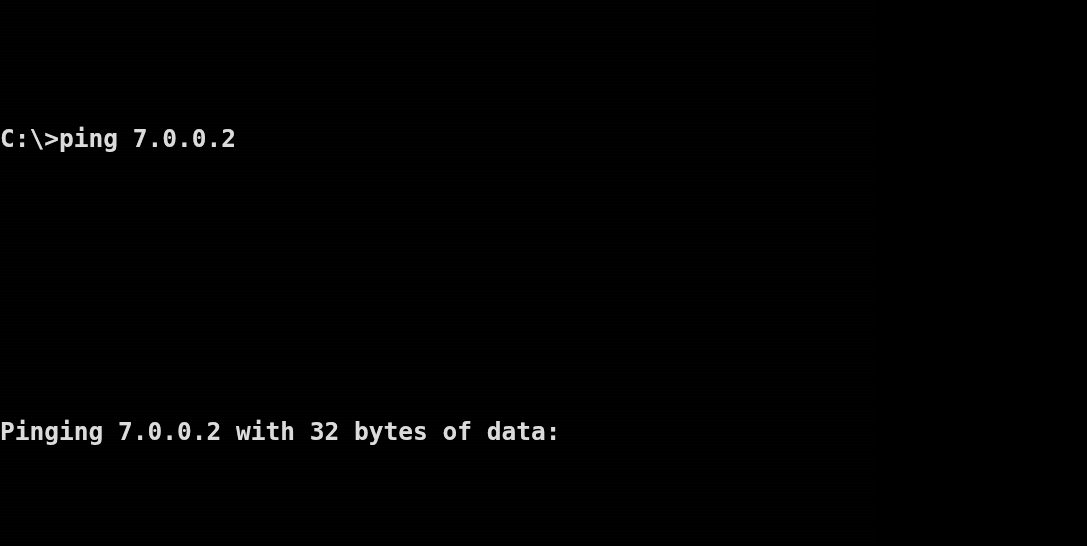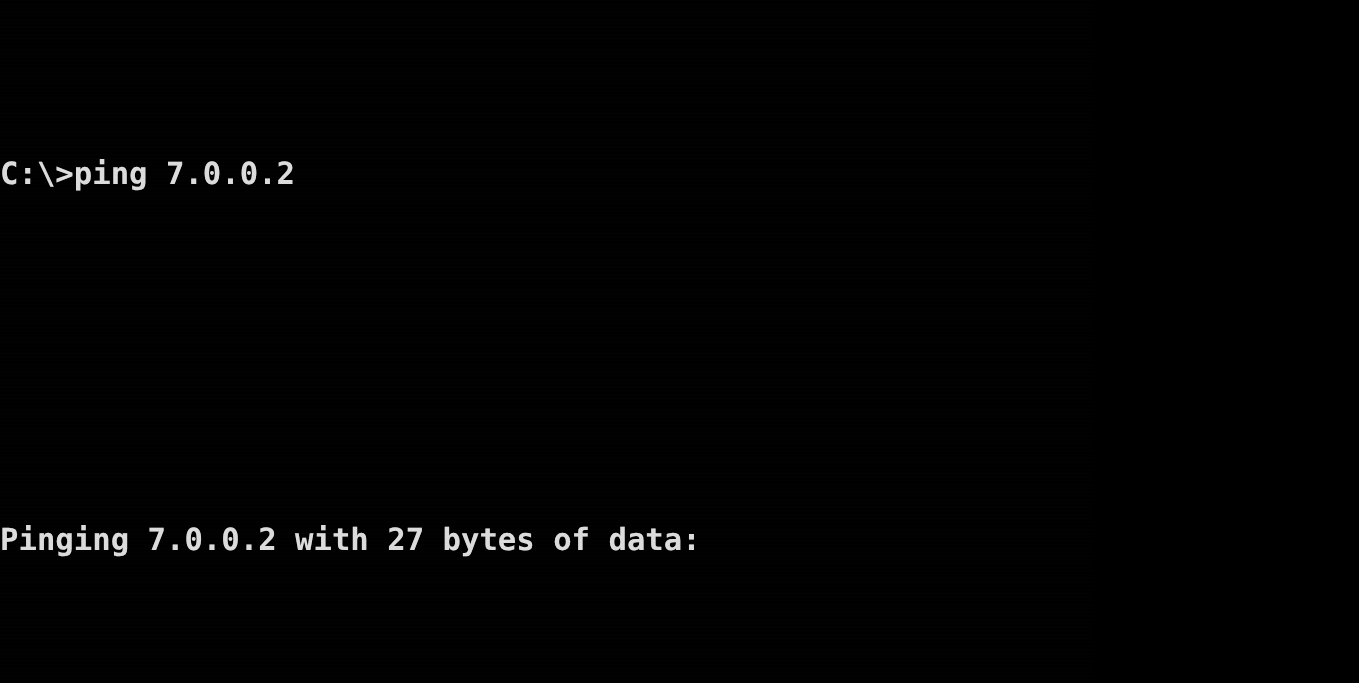--- a/index.html
+++ b/index.html
@@ -77,21 +77,21 @@
 <body>
 
 <div id="terminal">
 
   <div id="console-output">
 
     <span class="line">C:\&gt;ping 7.0.0.2</span>
 
     <span class="line blank"></span>
 
-    <span class="line">Pinging 7.0.0.2 with 27 bytes of data:</span>
+    <span class="line">Pinging 7.0.0.2 with 32 bytes of data:</span>
 
     
 
     
 
     
 
     
 
     

